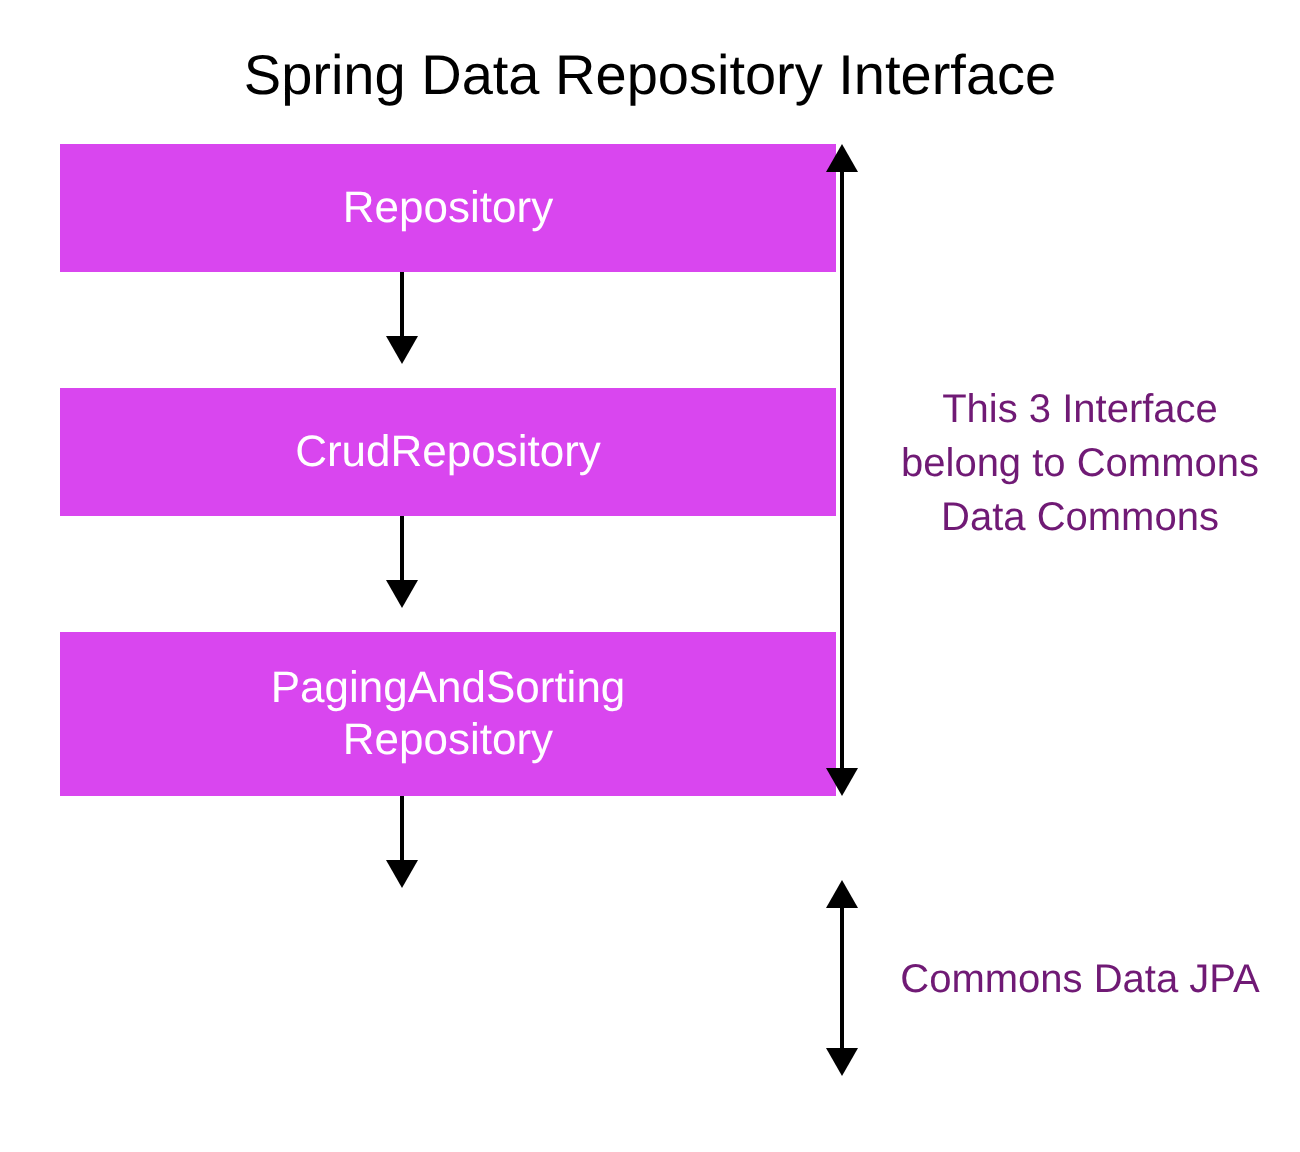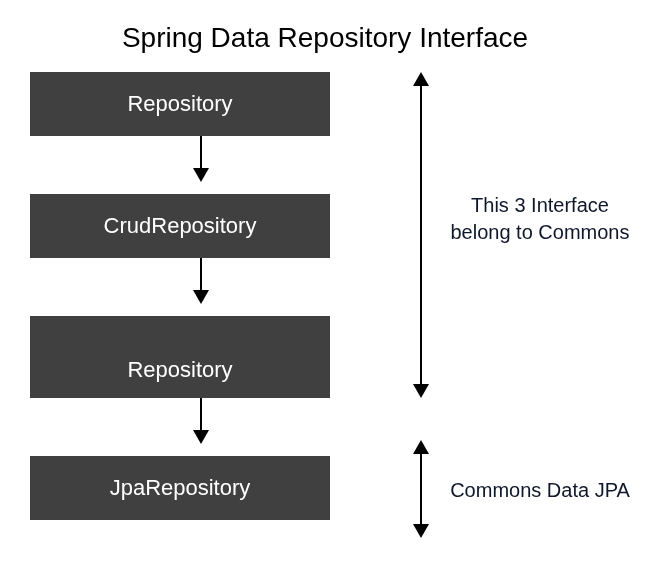--- a/index.html
+++ b/index.html
@@ -20,23 +20,23 @@
       width: 650px;
     }
     .diagram {
       position: relative;
       width: 650px;
       height: 500px;
     }
     .box {
       position: absolute;
       left: 30px;
-      width: 300px;
+      width: 388px;
       height: 64px;
-      background: #404040;
+      background: #d946ef;
       color: #ffffff;
       display: flex;
       align-items: center;
       justify-content: center;
       font-size: 22px;
       text-align: center;
       line-height: 1.2;
     }
     .box.tall { height: 82px; }
     .arrow-down {
@@ -64,21 +64,21 @@
       position: absolute;
       left: -7px;
       width: 0; height: 0;
       border-left: 8px solid transparent;
       border-right: 8px solid transparent;
     }
     .bracket .cap-top { top: -2px; border-bottom: 14px solid #000; }
     .bracket .cap-bottom { bottom: -2px; border-top: 14px solid #000; }
     .annotation {
       position: absolute;
-      color: #0f172a;
+      color: #701a75;
       font-size: 20px;
       text-align: center;
       line-height: 1.35;
       font-weight: 400;
     }
   </style>
 </head>
 <body>
 
 <div class="title">Spring Data Repository Interface</div>
@@ -92,38 +92,36 @@
   <div class="arrow-down" style="top:64px; height:44px"></div>
 
   <div class="box" style="top:122px">
     <span>CrudRepository</span>
   </div>
 
   <div class="arrow-down" style="top:186px; height:44px"></div>
 
   <div class="box tall" style="top:244px">
     <span>
-      <br>
+      <span>PagingAndSorting</span><br>
       <span>Repository</span>
     </span>
   </div>
 
   <div class="arrow-down" style="top:326px; height:44px"></div>
 
-  <div class="box" style="top:384px">
-    <span>JpaRepository</span>
-  </div>
 
   <div class="bracket" style="left:420px; top:2px; height:322px">
     <div class="cap-top"></div>
     <div class="cap-bottom"></div>
   </div>
   <div class="annotation" style="left:450px; top:120px; width:180px">
     <span>This 3 Interface</span><br>
     <span>belong to Commons</span><br>
+    <span>Data Commons</span>
   </div>
 
   <div class="bracket" style="left:420px; top:370px; height:94px">
     <div class="cap-top"></div>
     <div class="cap-bottom"></div>
   </div>
   <div class="annotation" style="left:450px; top:405px; width:180px">Commons Data JPA</div>
 
 </div>
 

